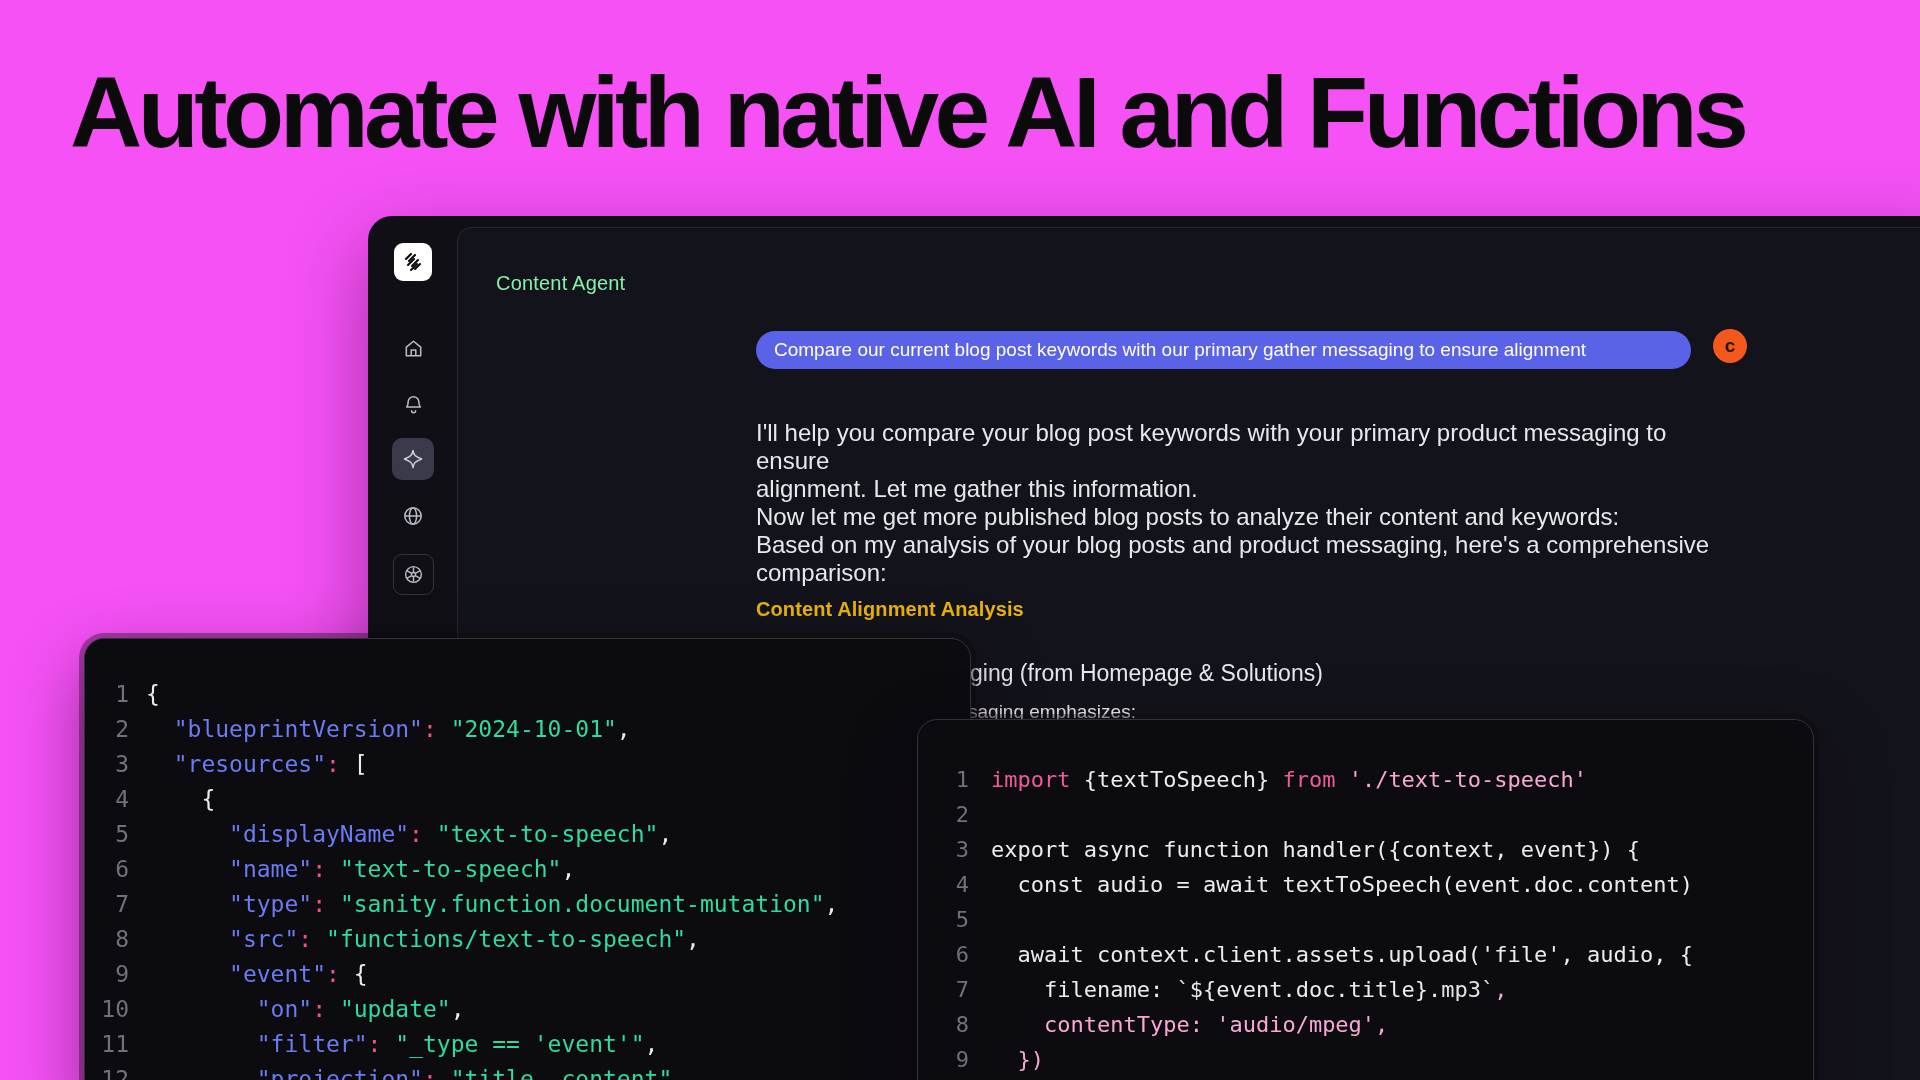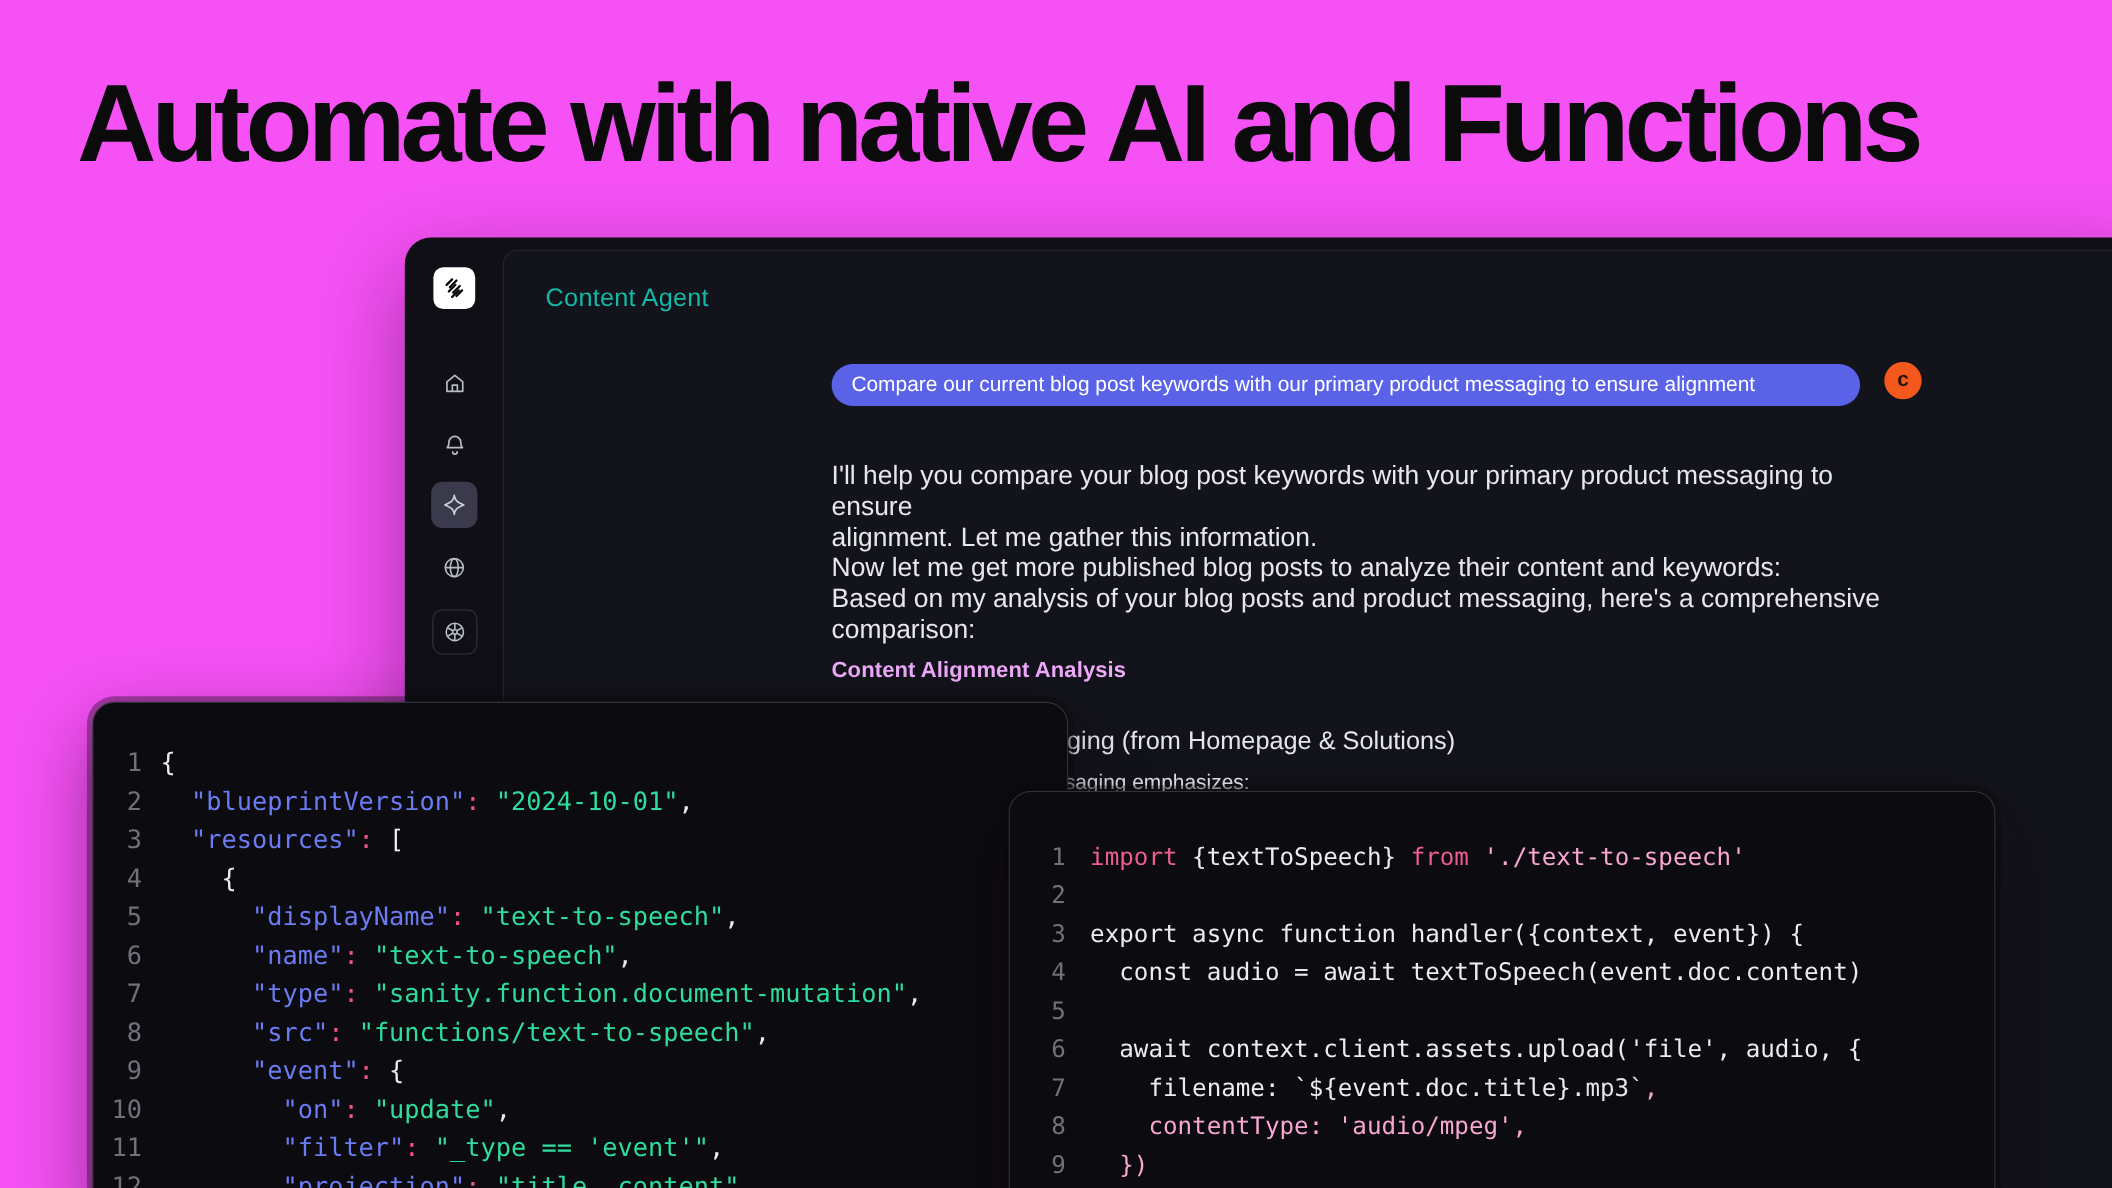--- a/index.html
+++ b/index.html
@@ -40,42 +40,42 @@
   .nav-icon.globe{margin-top:15px;}
   .nav-icon.reel{margin-top:17px;width:39px;height:39px;border:1px solid #33333E;border-radius:9px;}
   .nav-icon svg{display:block;}
   
   .panel{
     position:absolute;left:457px;top:227px;width:1470px;height:900px;
     background:#13131B;border:1px solid #262636;border-radius:14px 0 0 0;
     z-index:1;
   }
   .panel-title{
-    position:absolute;left:38px;top:29px;
-    font-size:23px;color:#14b8a6;letter-spacing:.2px;
+    position:absolute;left:38px;top:44px;
+    font-size:20px;color:#86efac;letter-spacing:.2px;
   }
   
   .chat-bubble{
     position:absolute;left:298px;top:103px;width:935px;height:38px;
     box-sizing:border-box;padding:0 18px;
     background:#5A62E8;border-radius:19px;
     color:#FFFFFF;font-size:19px;line-height:38px;white-space:nowrap;overflow:hidden;
   }
   .chat-avatar{
     position:absolute;left:1255px;top:101px;width:34px;height:34px;border-radius:50%;
     background:#F4581D;color:#21160F;font-size:19px;font-weight:700;
     display:flex;align-items:center;justify-content:center;
   }
   .assistant-text{
     position:absolute;left:298px;top:191px;width:960px;
     color:#E7E8EC;font-size:24px;line-height:28px;white-space:pre-line;
   }
   .section-heading{
     position:absolute;left:298px;top:370px;
-    color:#f0abfc;font-size:20px;font-weight:700;letter-spacing:.1px;
+    color:#eab308;font-size:20px;font-weight:700;letter-spacing:.1px;
   }
   .fragment-1{
     position:absolute;left:512px;top:431px;
     color:#E7E8EC;font-size:23px;line-height:28px;white-space:nowrap;
   }
   .fragment-2{
     position:absolute;left:510px;top:470px;
     color:#E7E8EC;font-size:19px;line-height:28px;white-space:nowrap;
   }
   
@@ -159,21 +159,21 @@
         <line x1="13.8" y1="10.9" x2="18.6" y2="8.2"></line>
         <line x1="10.2" y1="13.1" x2="5.4" y2="15.8"></line>
         <line x1="13.8" y1="13.1" x2="18.6" y2="15.8"></line>
       </svg>
     </div>
   </div>
 </div>
 
 <div class="panel">
   <div class="panel-title">Content Agent</div>
-  <div class="chat-bubble">Compare our current blog post keywords with our primary product messaging to ensure alignment</div>
+  <div class="chat-bubble">Compare our current blog post keywords with our primary gather messaging to ensure alignment</div>
   <div class="chat-avatar">c</div>
   <div class="assistant-text">I'll help you compare your blog post keywords with your primary product messaging to ensure
 alignment. Let me gather this information.
 Now let me get more published blog posts to analyze their content and keywords:
 Based on my analysis of your blog posts and product messaging, here's a comprehensive
 comparison:</div>
   <div class="section-heading">Content Alignment Analysis</div>
   <div class="fragment-1">ging (from Homepage &amp; Solutions)</div>
   <div class="fragment-2">saging emphasizes:</div>
 </div>

